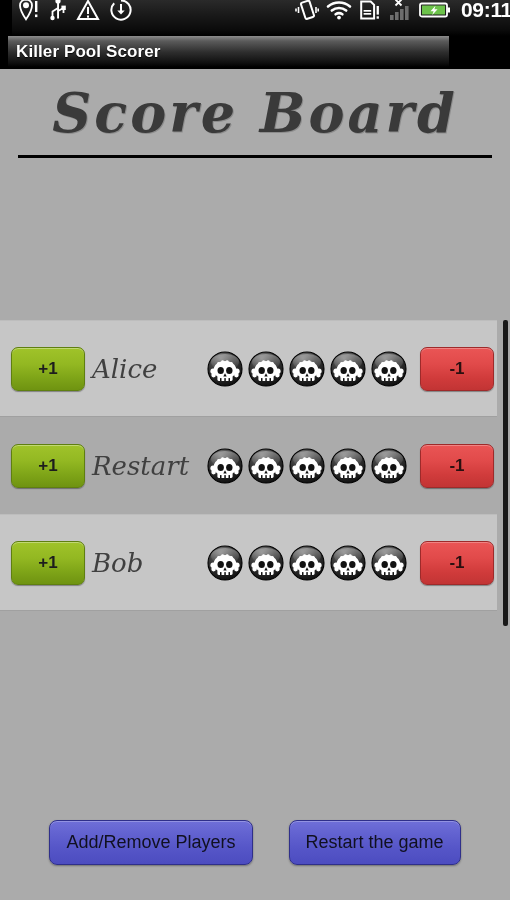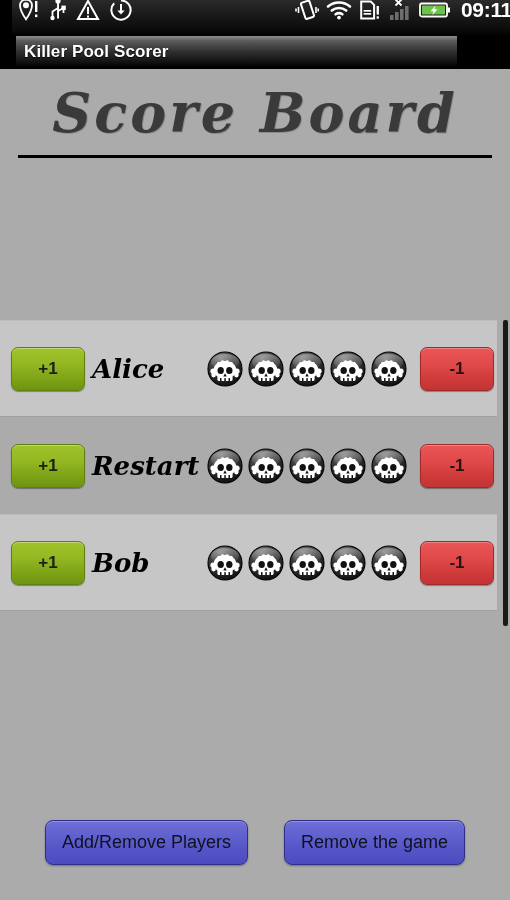--- a/index.html
+++ b/index.html
@@ -49,21 +49,21 @@
     font-weight: bold;
     letter-spacing: -0.3px;
     margin-left: 3px;
     margin-right: 2px;
     font-family: "Liberation Sans", sans-serif;
   }
 
   
   #titlebar {
     position: absolute;
-    top: 36px; left: 16px;
+    top: 36px; left: 8px;
     width: 441px; height: 32px;
     background: linear-gradient(to bottom, #8d8d8d 0%, #5b5b5b 16%, #2e2e2e 52%, #101010 86%, #000 100%);
     border-bottom: 1px solid #000;
     box-sizing: border-box;
     display: flex;
     align-items: center;
   }
   #app-title {
     color: #ffffff;
     font-size: 17px;
@@ -163,23 +163,23 @@
     align-items: center;
     justify-content: center;
     cursor: pointer;
     box-sizing: border-box;
   }
   .player-name {
     position: absolute;
     left: 92px;
     font-family: "DejaVu Serif", serif;
     font-style: italic;
-    font-weight: bold;
+    font-weight: normal;
     font-size: 26px;
-    color: #000000;
+    color: #404040;
     white-space: nowrap;
   }
   .lives {
     position: absolute;
     left: 207px;
     display: flex;
     align-items: center;
     gap: 5px;
   }
   .skull {
@@ -939,16 +939,16 @@
   </svg>
         </span>
         <button class="minus-btn">-1</button>
       </div>
     </div>
 
   <div id="list-scrollbar"></div>
 
   <div id="bottom-bar">
     <button class="nav-btn">Add/Remove Players</button>
-    <button class="nav-btn">Remove the game</button>
+    <button class="nav-btn">Restart the game</button>
   </div>
 
 </div>
 
 </body></html>

